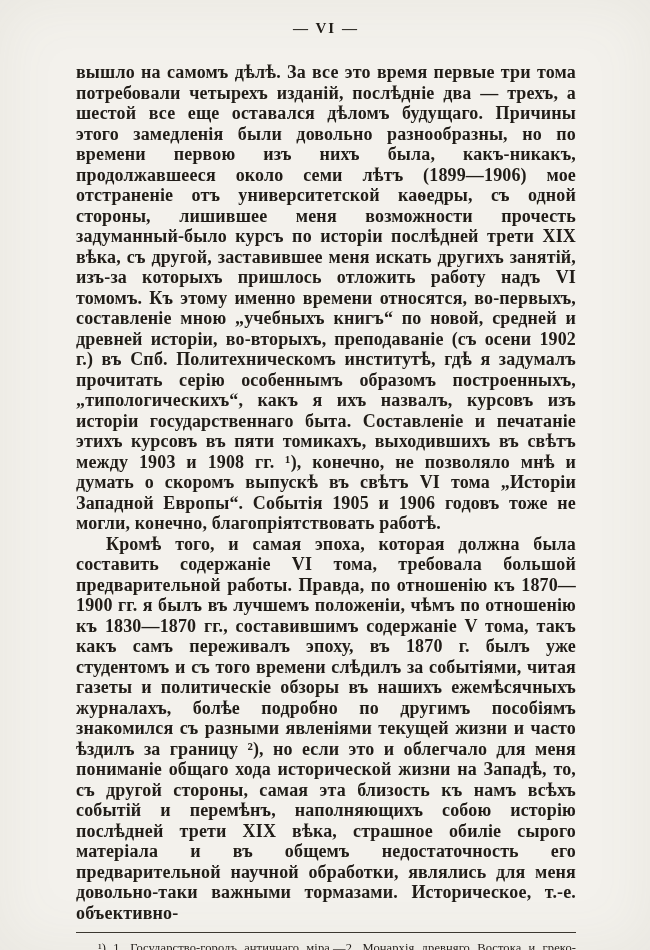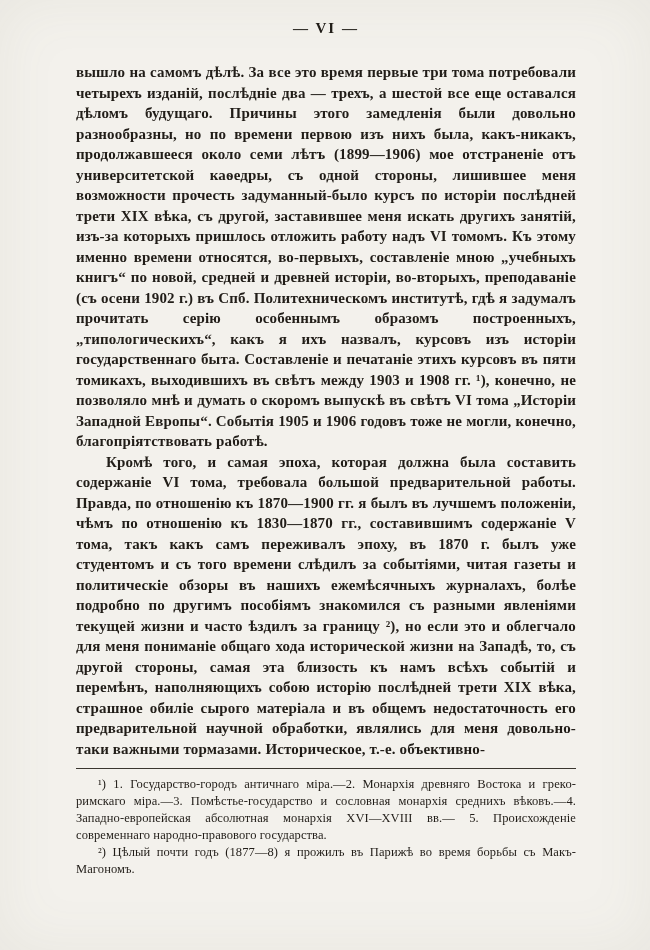--- a/index.html
+++ b/index.html
@@ -23,21 +23,21 @@
     text-align: center;
     font-size: 15px;
     line-height: 20px;
     font-weight: bold;
     letter-spacing: 2px;
     margin-bottom: 24px;
   }
   .body-text p.para {
     margin: 0;
     text-align: justify;
-    font-size: 15px;
+    font-size: 18px;
     line-height: 20.5px;
     font-weight: bold;
     letter-spacing: 0.15px;
   }
   .body-text p.para.indent {
     text-indent: 30px;
   }
   .italic {
   }
   .footnote-rule {

